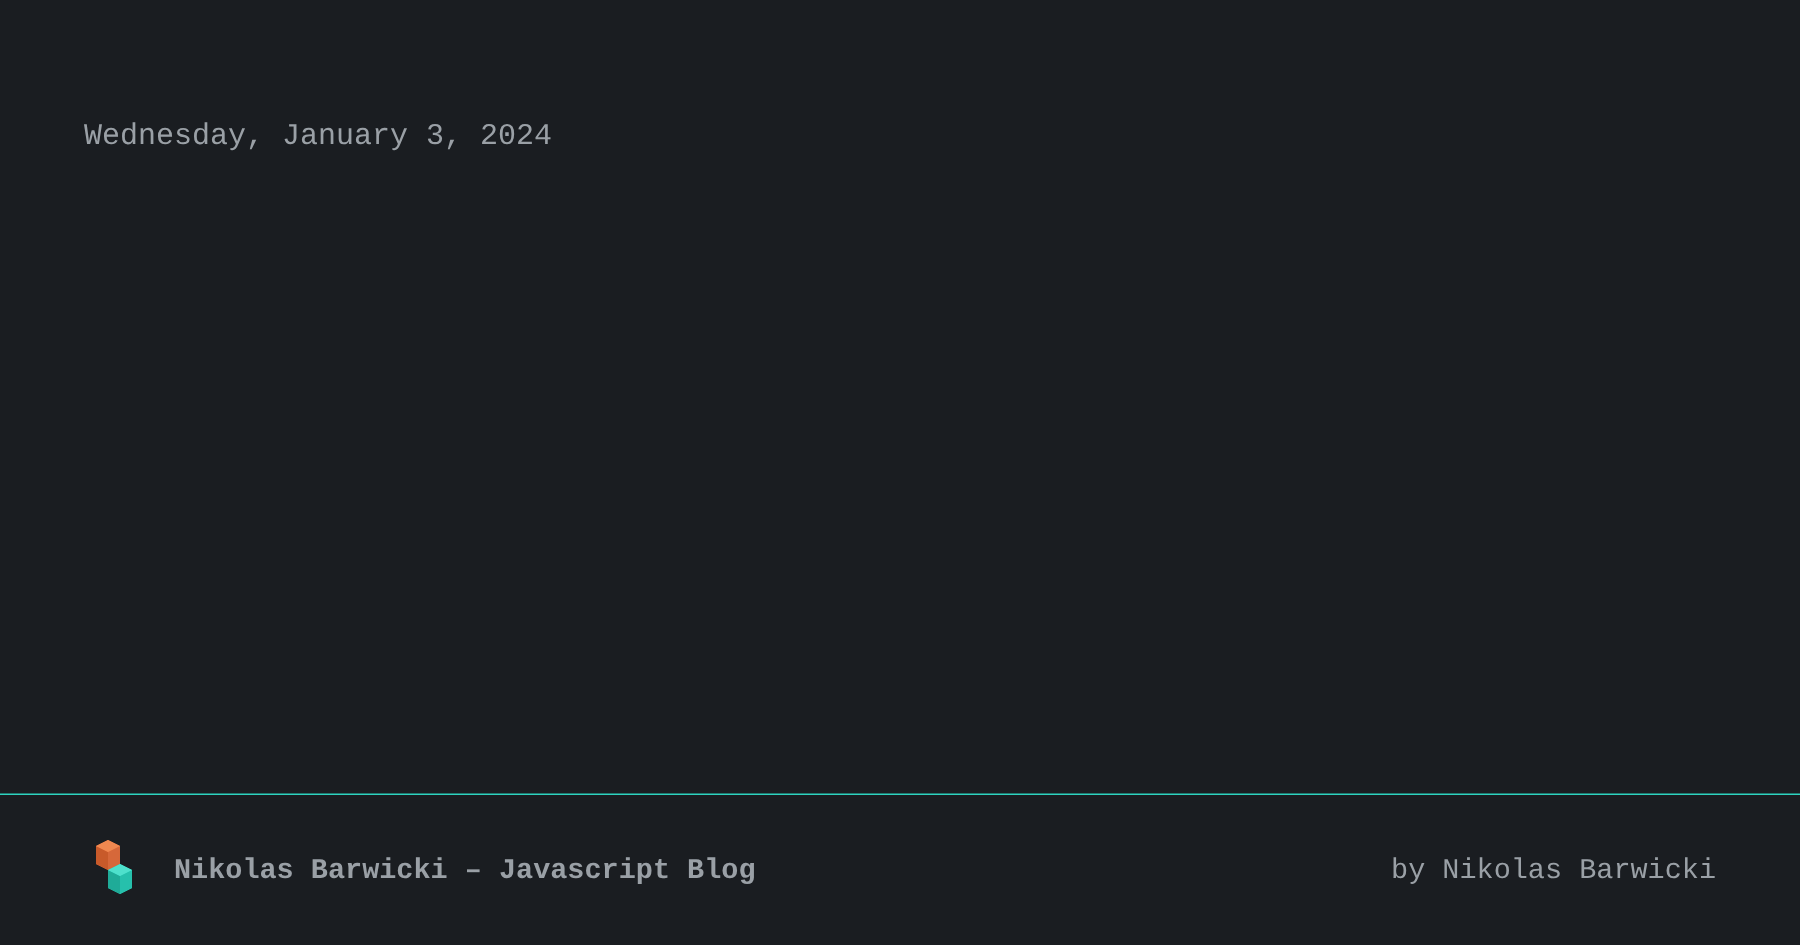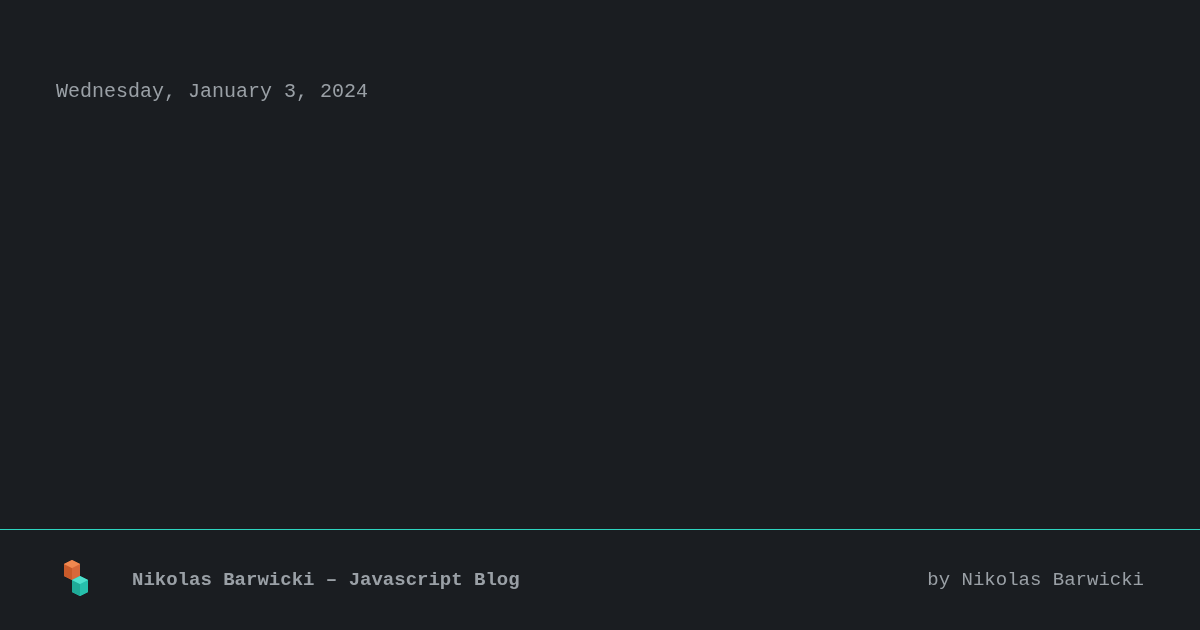--- a/index.html
+++ b/index.html
@@ -43,21 +43,21 @@
   }
   .footer {
     display: flex;
     align-items: center;
     justify-content: space-between;
     padding: 28px 56px;
   }
   .footer-left {
     display: flex;
     align-items: center;
-    gap: 36px;
+    gap: 20px;
     text-align: right;
   }
   .logo {
     width: 40px;
     height: 44px;
     flex-shrink: 0;
   }
   .site-name {
     color: #9aa0a6;
     font-size: 19px;

